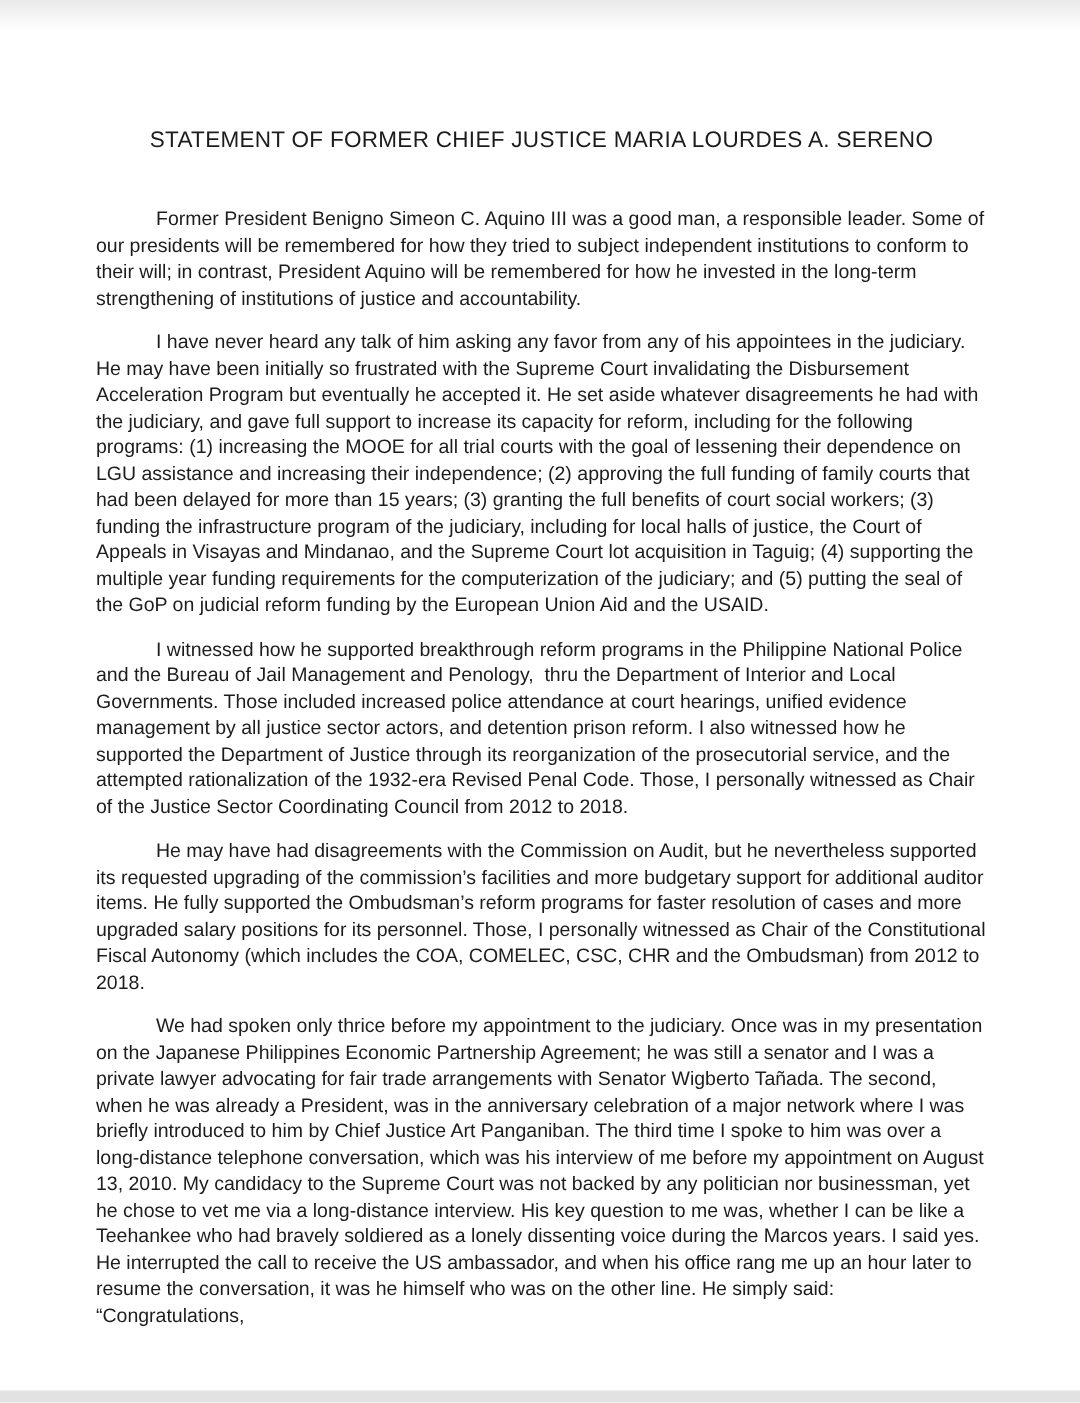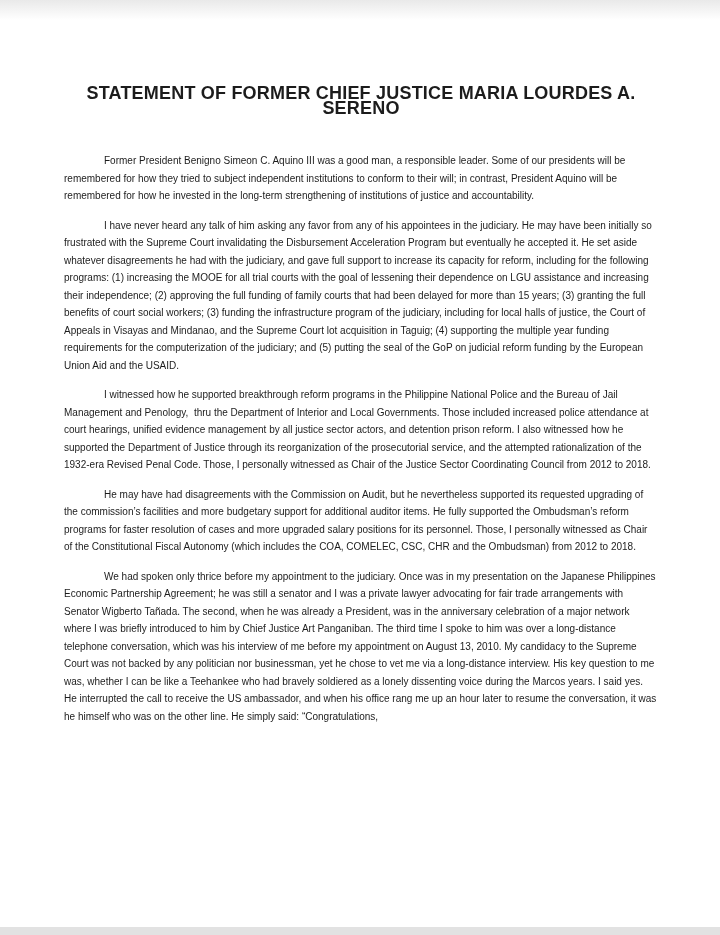--- a/index.html
+++ b/index.html
@@ -29,30 +29,30 @@
     background: #e2e2e2;
   }
   .page-content {
     position: absolute;
     top: 0;
     left: 64px;
     width: 594px;
   }
   .doc-title {
     margin: 86px 0 36px 0;
-    font-size: 18px;
-    font-weight: bold;
+    font-size: 15px;
+    font-weight: normal;
     text-align: center;
     letter-spacing: 0.2px;
     line-height: 15px;
     color: #1c1c1c;
   }
   .doc-paragraph {
     margin: 0 0 12px 0;
-    font-size: 10px;
+    font-size: 13px;
     line-height: 17.5px;
     text-indent: 40px;
     text-align: left;
     white-space: pre-wrap;
     color: #1c1c1c;
   }
 </style>
 </head>
 <body>
 

